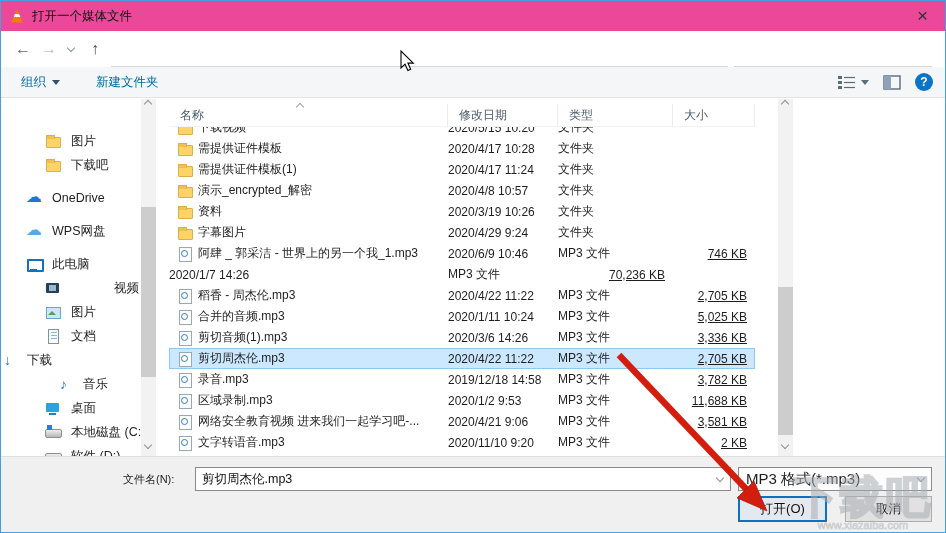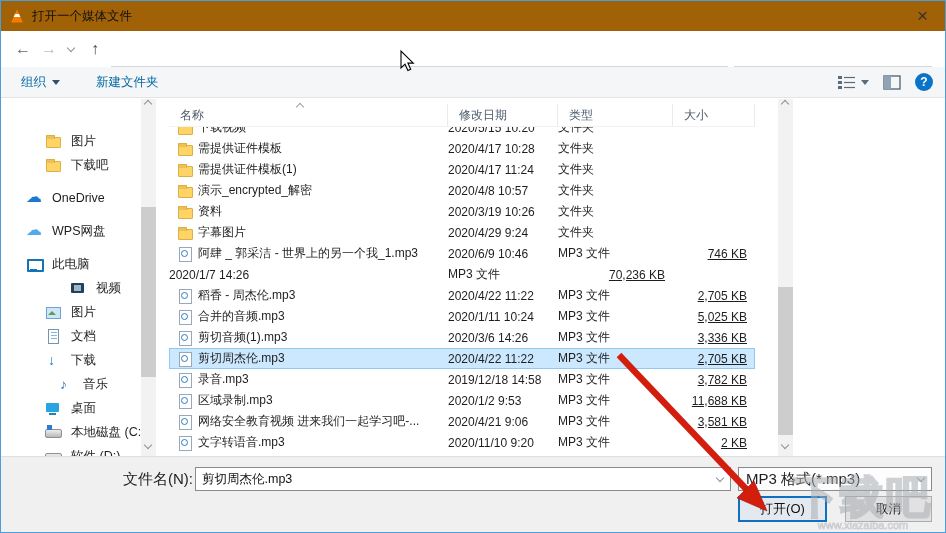--- a/index.html
+++ b/index.html
@@ -1,20 +1,20 @@
 <!DOCTYPE html>
 <html><head>
 <meta charset="utf-8">
 <style>
   * { margin:0; padding:0; box-sizing:border-box; }
   html,body { width:946px; height:533px; background:#fff; font-family:"Liberation Sans","DejaVu Sans",sans-serif; }
   #window { position:relative; width:946px; height:533px; border:1px solid #4a9ede; background:#fff; overflow:hidden; font-size:12px; color:#1e1e1e; }
 
   
-  .titlebar { position:absolute; top:0; left:0; right:0; height:30px; background:#a16207; display:flex; align-items:center; padding-left:9px; }
+  .titlebar { position:absolute; top:0; left:0; right:0; height:30px; background:#ec4899; display:flex; align-items:center; padding-left:9px; }
   .vlc-cone { width:14px; height:13px; margin-right:8px; background:linear-gradient(180deg,#f57c00 0 34%,#ffffff 34% 52%,#f57c00 52% 100%); -webkit-clip-path:polygon(50% 0,92% 100%,8% 100%); clip-path:polygon(50% 0,92% 100%,8% 100%); }
   .title-text { font-size:12.5px; color:#111; }
   .close-btn { position:absolute; right:0; top:0; width:45px; height:29px; display:flex; align-items:center; justify-content:center; font-size:19px; color:#333; cursor:default; }
 
   
   .navbar { position:absolute; top:30px; left:0; right:0; height:36px; background:#fff; }
   .nav-btn { position:absolute; top:4px; height:28px; display:flex; align-items:center; justify-content:center; font-size:16px; }
   .nav-back { left:8px; width:28px; color:#5a6a74; }
   .nav-fwd { left:36px; width:24px; color:#b9bfc3; }
   .nav-chev { left:60px; width:20px; }
@@ -93,21 +93,21 @@
   .icon-documents::after { content:""; position:absolute; left:5.5px; top:4px; width:6px; height:7px; background:repeating-linear-gradient(#86b7d8 0 1px, transparent 1px 3px); }
   .icon-downloads::before { content:"↓"; position:absolute; left:3px; top:0; color:#2277cc; font-weight:bold; font-size:14px; }
   .icon-music::before { content:"♪"; position:absolute; left:3px; top:0; color:#1f7ac6; font-size:14px; font-weight:bold; }
   .icon-desktop::before { content:""; position:absolute; left:1px; top:3px; width:13px; height:9px; background:#28a5e0; border-radius:1px; }
   .icon-desktop::after { content:""; position:absolute; left:4px; bottom:1px; width:7px; height:2px; background:#1b84b8; }
   .icon-disk::before, .icon-disk-os::before { content:""; position:absolute; left:0; top:5px; width:15px; height:7px; background:linear-gradient(#ededed,#b8b8b8); border:1px solid #8f8f8f; border-radius:2px; }
   .icon-disk-os::after { content:""; position:absolute; left:2px; top:1px; width:5px; height:5px; background:#2a7fd4; }
 
   
   .footer { position:absolute; top:455px; left:0; right:0; height:77px; background:#f0f0f0; border-top:1px solid #dfdfdf; }
-  .fn-label { position:absolute; left:122px; top:10px; height:24px; display:flex; align-items:center; font-size:15px; }
+  .fn-label { position:absolute; left:122px; top:10px; height:24px; display:flex; align-items:center; font-size:11px; }
   .fn-combo { position:absolute; left:194px; top:10px; width:536px; height:24px; background:#fff; border:1px solid #8a8a8a; display:flex; align-items:center; }
   .fn-combo input { flex:1; border:none; outline:none; padding:0 6px; font:12.5px "Liberation Sans","DejaVu Sans",sans-serif; color:#111; background:transparent; min-width:0; }
   .combo-chev { width:20px; display:flex; align-items:center; justify-content:center; }
   .filter-combo { position:absolute; left:737px; top:10px; width:194px; height:24px; background:#fdfdfd; border:1px solid #8a8a8a; display:flex; align-items:center; font-size:15px; }
   .filter-combo .val { flex:1; padding-left:7px; white-space:nowrap; overflow:hidden; }
   .open-btn { position:absolute; left:737px; top:39px; width:89px; height:26px; background:#e4e9ef; border:2px solid #0e70c0; display:flex; align-items:center; justify-content:center; font-size:13px; color:#111; }
   .cancel-btn { position:absolute; left:844px; top:39px; width:87px; height:26px; background:#e1e1e1; border:1px solid #adadad; display:flex; align-items:center; justify-content:center; font-size:12.5px; color:#111; }
 
   
   .watermark { position:absolute; right:2px; bottom:1px; width:160px; text-align:center; z-index:30; pointer-events:none; opacity:.55; }
@@ -226,33 +226,33 @@
           <span class="lbl">OneDrive</span>
         </div>
         <div class="side-item gap" style="padding-left: 25px;">
           <span class="ficon icon-cloud-wps"></span>
           <span class="lbl">WPS网盘</span>
         </div>
         <div class="side-item gap" style="padding-left: 25px;">
           <span class="ficon icon-computer"></span>
           <span class="lbl">此电脑</span>
         </div>
-        <div class="side-item" style="padding-left: 69px;">
+        <div class="side-item" style="padding-left: 44px; gap: 43px;">
           <span class="ficon icon-videos"></span>
           <span class="lbl">视频</span>
         </div>
         <div class="side-item" style="padding-left: 44px;">
           <span class="ficon icon-pictures"></span>
           <span class="lbl">图片</span>
         </div>
         <div class="side-item" style="padding-left: 44px;">
           <span class="ficon icon-documents"></span>
           <span class="lbl">文档</span>
         </div>
-        <div class="side-item" style="padding-left: 44px;">
+        <div class="side-item" style="">
           <span class="ficon icon-downloads"></span>
           <span class="lbl">下载</span>
         </div>
         <div class="side-item" style="padding-left: 56px;">
           <span class="ficon icon-music"></span>
           <span class="lbl">音乐</span>
         </div>
         <div class="side-item" style="padding-left: 44px;">
           <span class="ficon icon-desktop"></span>
           <span class="lbl">桌面</span>

